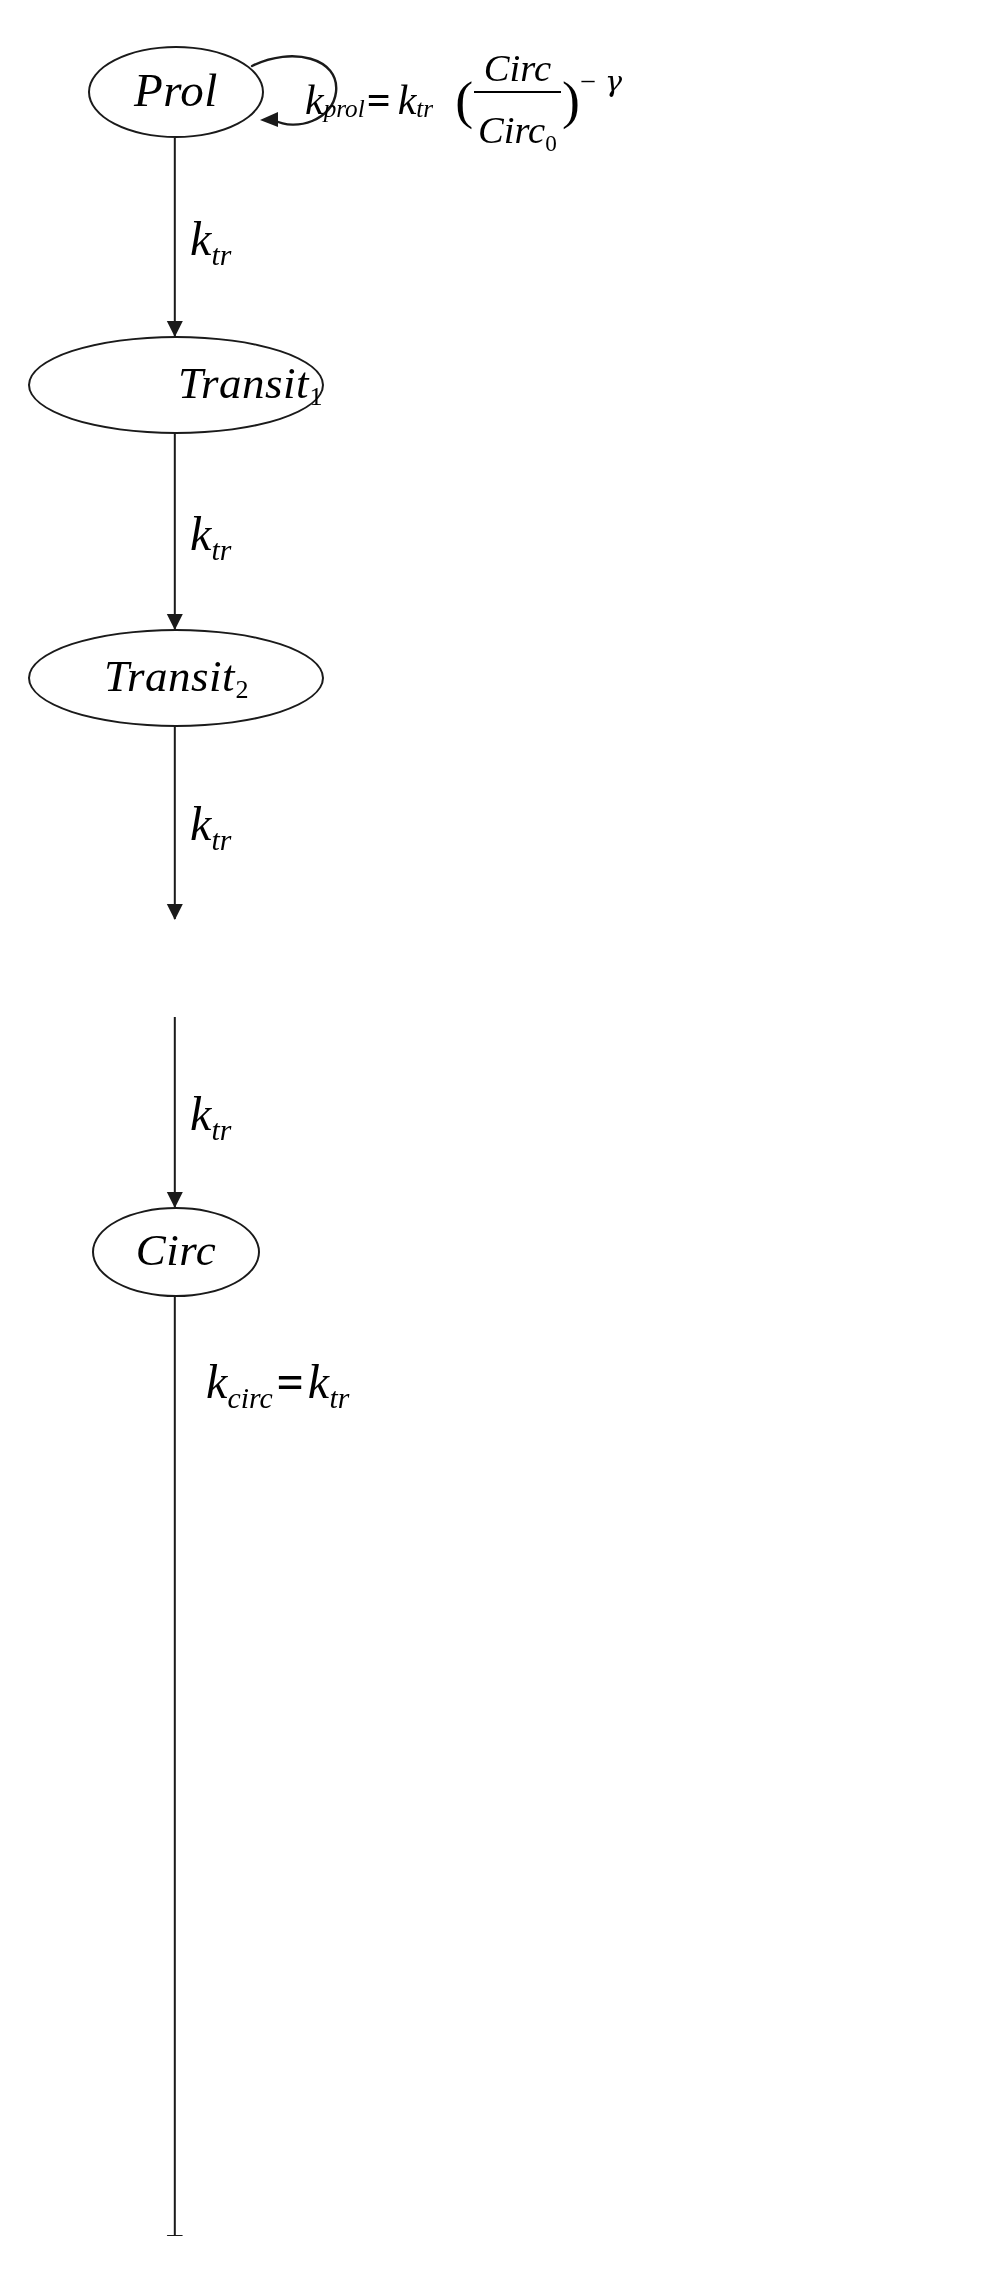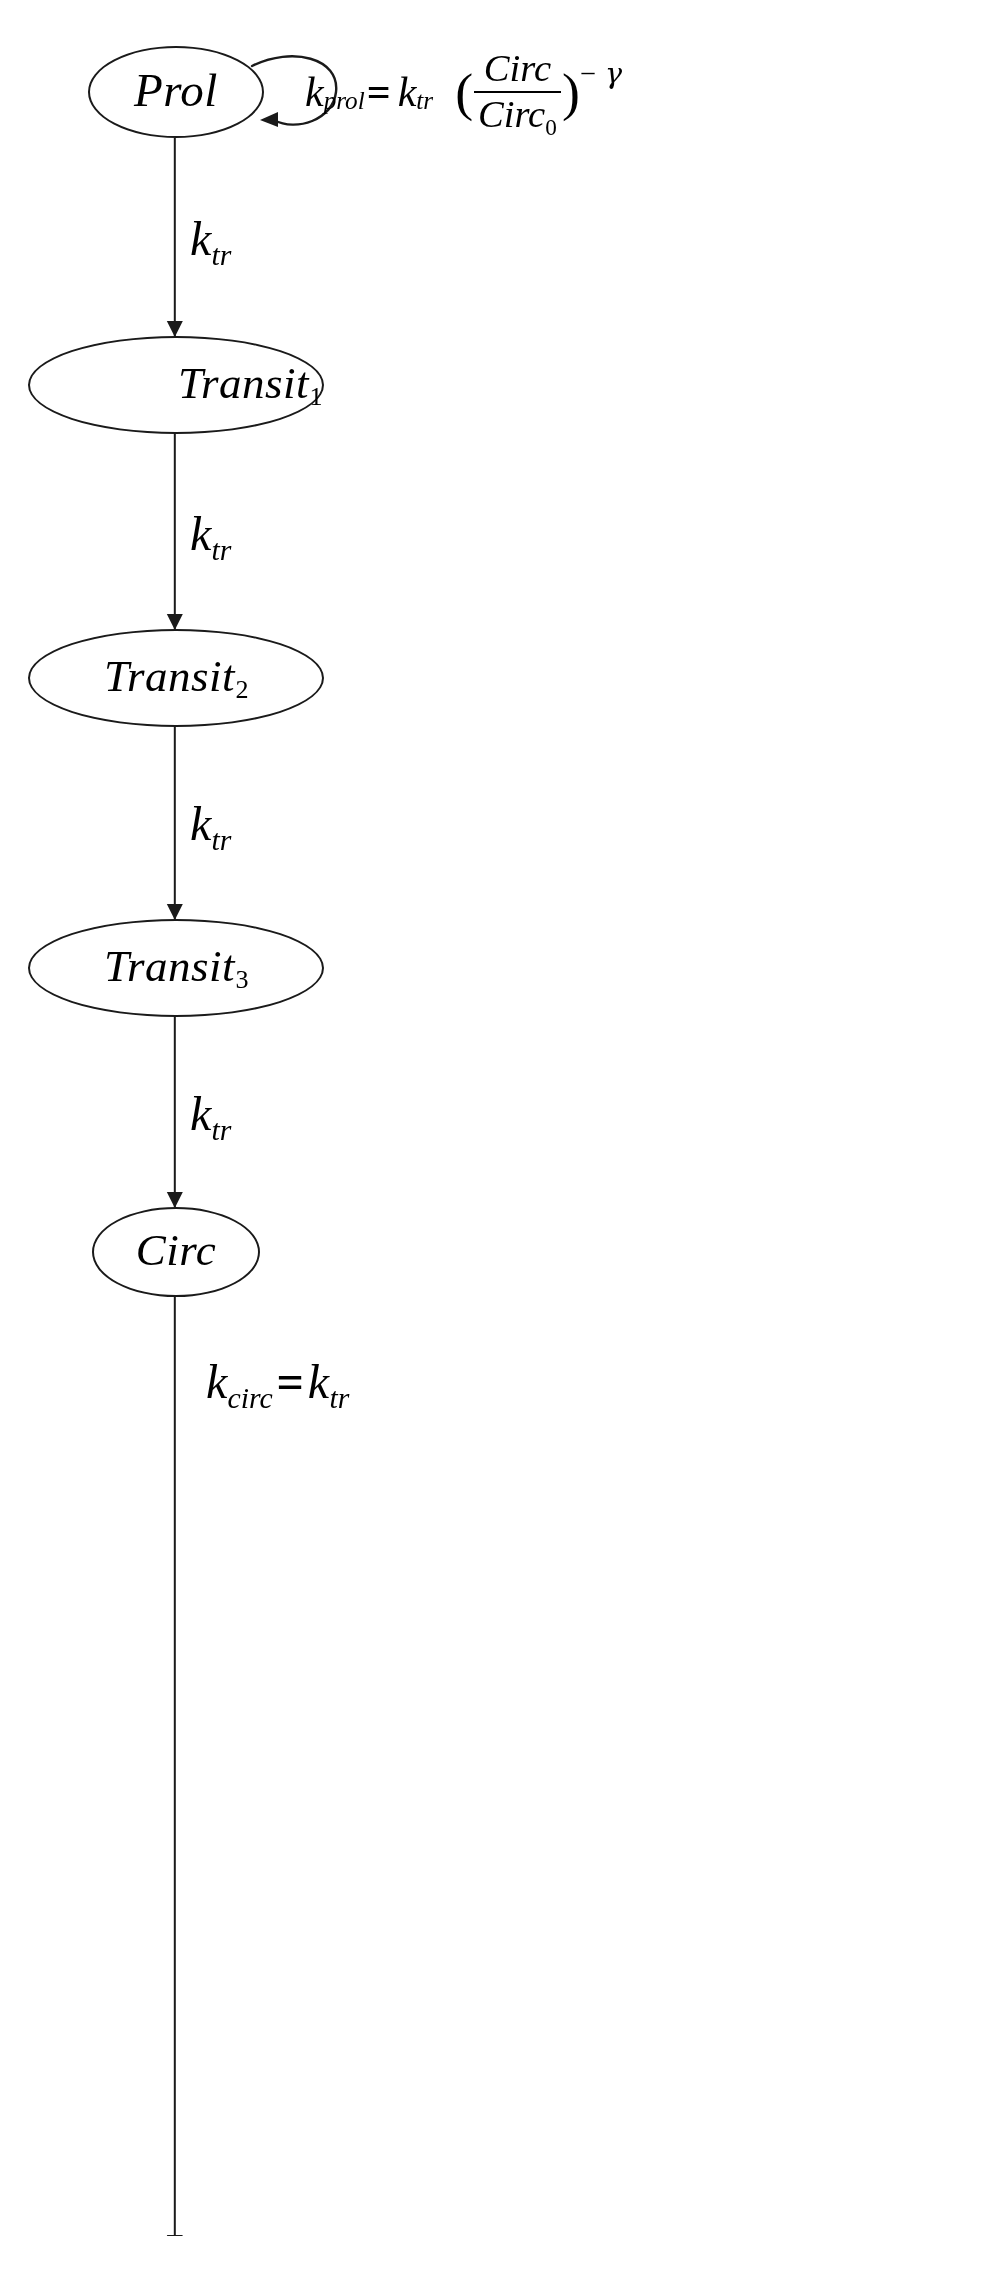--- a/index.html
+++ b/index.html
@@ -162,21 +162,21 @@
     font-size: 0.92em;
   }
   .frac .num {
     font-style: italic;
     padding: 0 4px 1px 4px;
     line-height: 1.08;
   }
   .frac .den {
     font-style: italic;
     border-top: 2.4px solid #000;
-    padding: 1px 4px 0 4px;
+    padding: 17px 4px 0 4px;
     line-height: 1.08;
   }
   .frac .den .numsub {
     font-style: normal;
     font-size: 0.60em;
     position: relative;
     top: 0.34em;
   }
 
   .expo {
@@ -234,23 +234,20 @@
 
   <div class="node node-t2">
     <span class="node-label"><span>Transit</span><span class="sub">2</span></span>
   </div>
 
   <div class="arrow arrow-t2-t3"></div>
   <div class="edge-label lbl-t2-t3">
     <span>k</span><span class="sub">tr</span>
   </div>
 
-  <div class="node node-t3">
-    <span class="node-label"><span>Transit</span><span class="sub">3</span></span>
-  </div>
 
   <div class="arrow arrow-t3-circ"></div>
   <div class="edge-label lbl-t3-circ">
     <span>k</span><span class="sub">tr</span>
   </div>
 
   <div class="node node-circ">
     <span class="node-label">Circ</span>
   </div>
 

